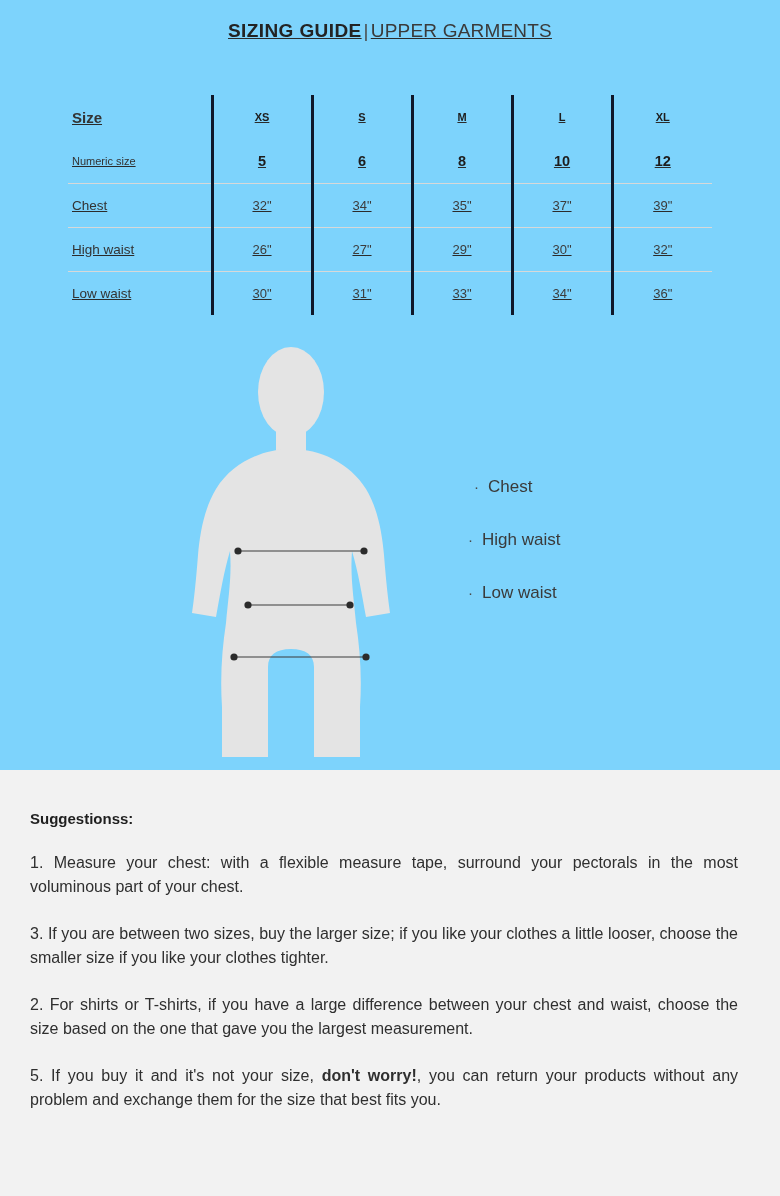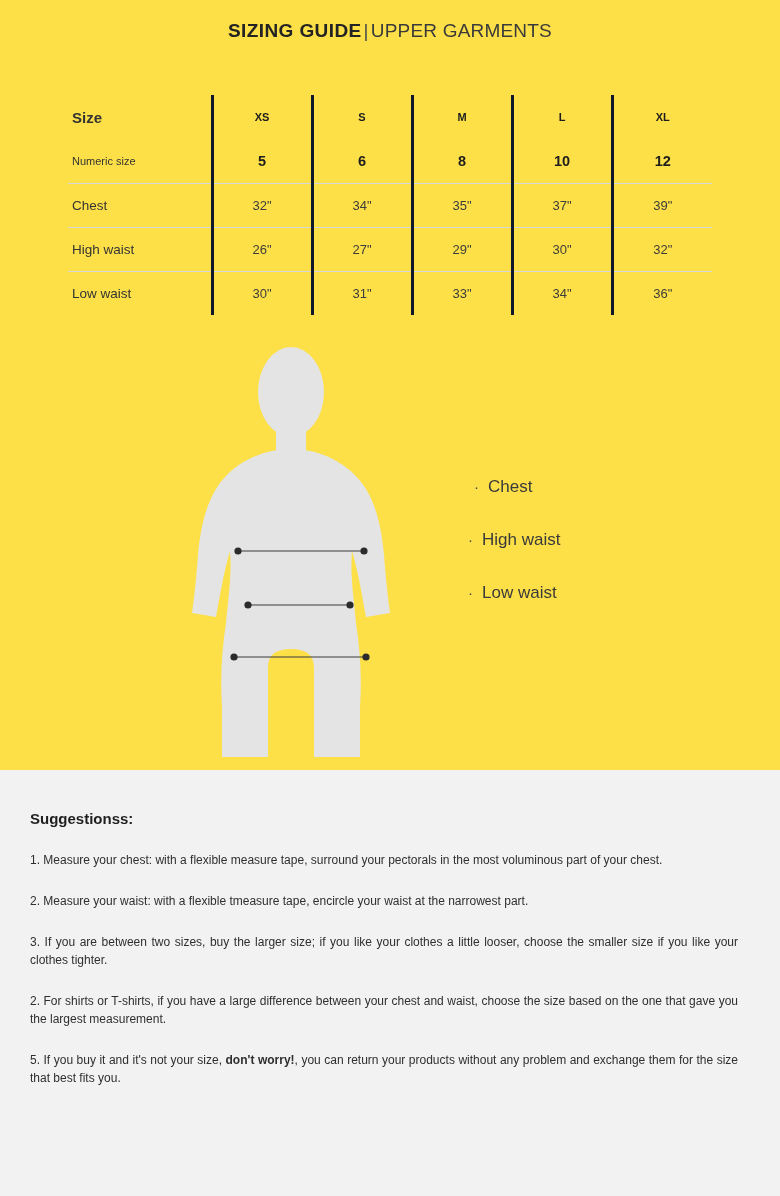--- a/index.html
+++ b/index.html
@@ -10,21 +10,22 @@
     height: 1196px;
     background: #ffffff;
     font-family: "Liberation Sans", sans-serif;
     color: #2b2b2b;
   }
   .page {
     position: relative;
     width: 780px;
     height: 1196px;
     overflow: hidden;
-    background: #fde047;
+    background: #7dd3fc;
+    text-decoration: underline;
   }
 
   
   .header {
     text-align: center;
     padding-top: 20px;
     font-size: 19px;
     letter-spacing: .2px;
     color: #232323;
   }
@@ -133,21 +134,21 @@
     padding: 40px 42px 0 30px;
   }
   .suggestions h2 {
     margin: 0 0 24px 0;
     font-size: 15px;
     font-weight: bold;
     color: #1f1f1f;
   }
   .suggestions p {
     margin: 0 0 23px 0;
-    font-size: 12px;
+    font-size: 16px;
     line-height: 1.5;
     color: #2f2f2f;
     text-align: justify;
   }
   .suggestions p:last-child { margin-bottom: 0; }
   .suggestions b { font-weight: bold; }
 </style>
 </head>
 <body>
 
@@ -262,19 +263,18 @@
       <div class="legend-item low">
         <span class="dot">·</span>
         <span>Low waist</span>
       </div>
     </div>
   </div>
 
   <div class="suggestions">
     <h2>Suggestionss:</h2>
     <p>1. Measure your chest: with a flexible measure tape, surround your pectorals in the most voluminous part of your chest.</p>
-    <p>2. Measure your waist: with a flexible tmeasure tape, encircle your waist at the narrowest part.</p>
     <p>3. If you are between two sizes, buy the larger size; if you like your clothes a little looser, choose the smaller size if you like your clothes tighter.</p>
     <p>2. For shirts or T-shirts, if you have a large difference between your chest and waist, choose the size based on the one that gave you the largest measurement.</p>
     <p><span>5. If you buy it and it's not your size, </span><b>don't worry!</b><span>, you can return your products without any problem and exchange them for the size that best fits you.</span></p>
   </div>
 
 </div>
 
 </body></html>

